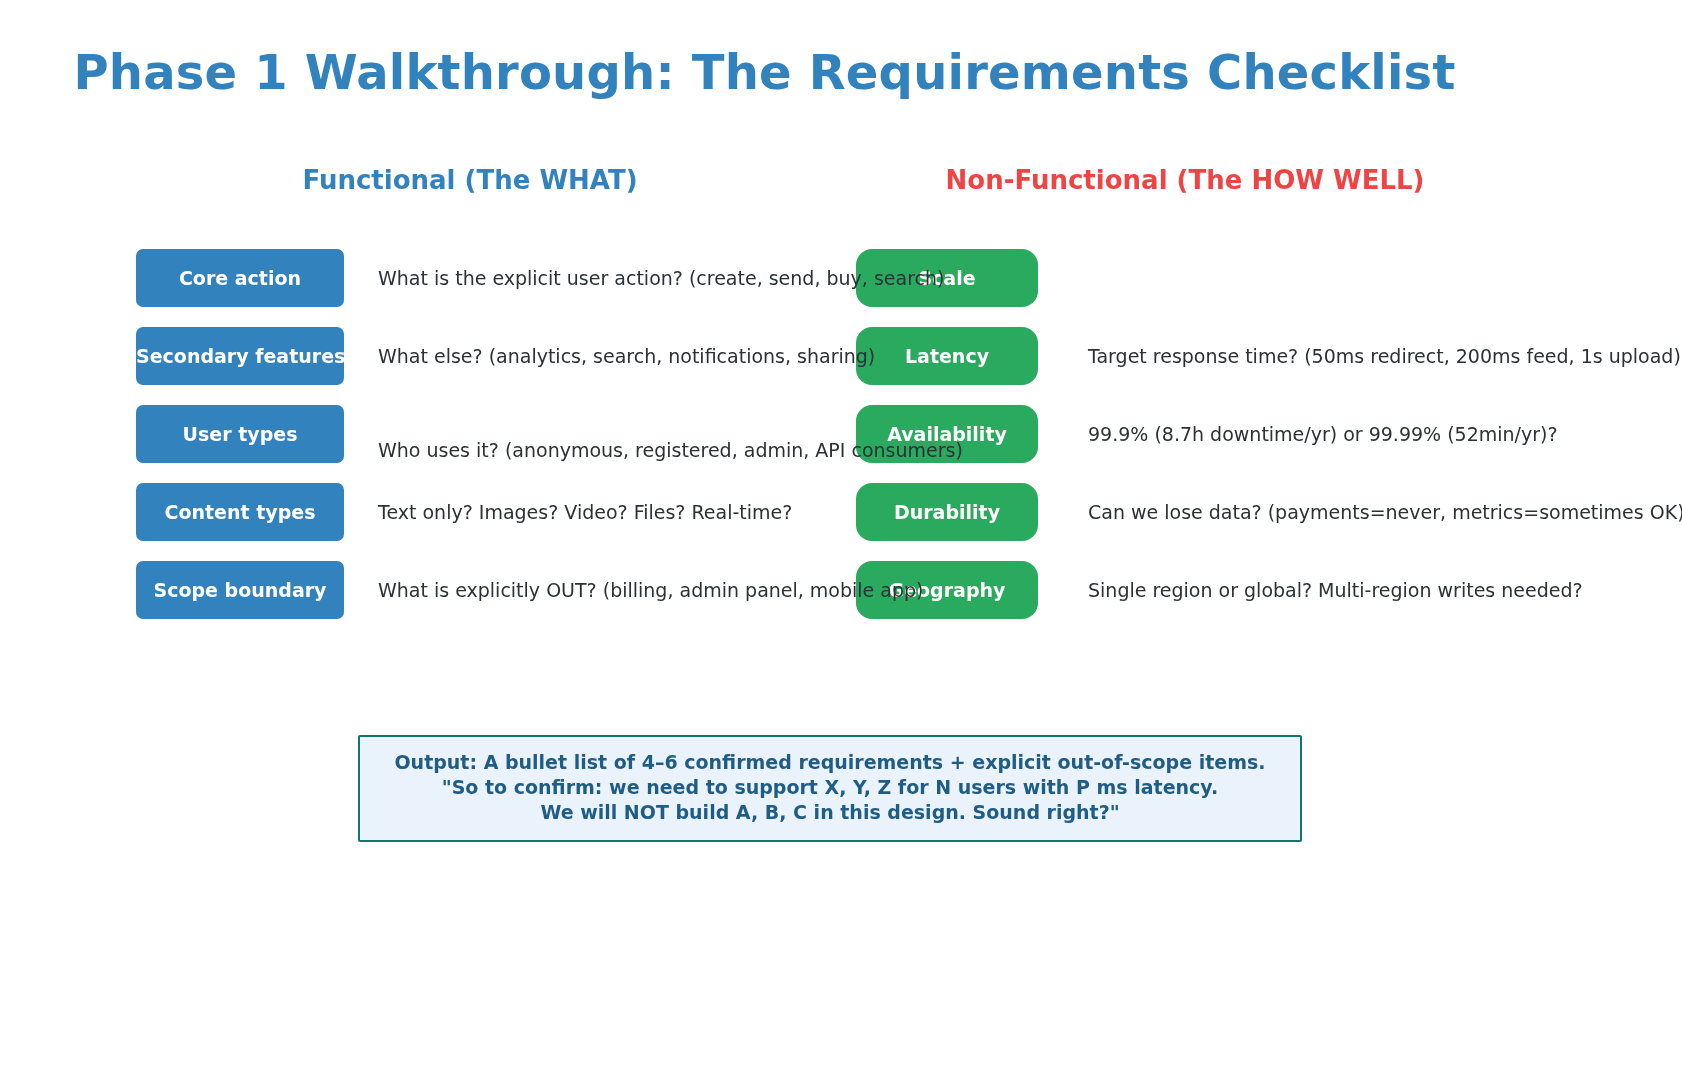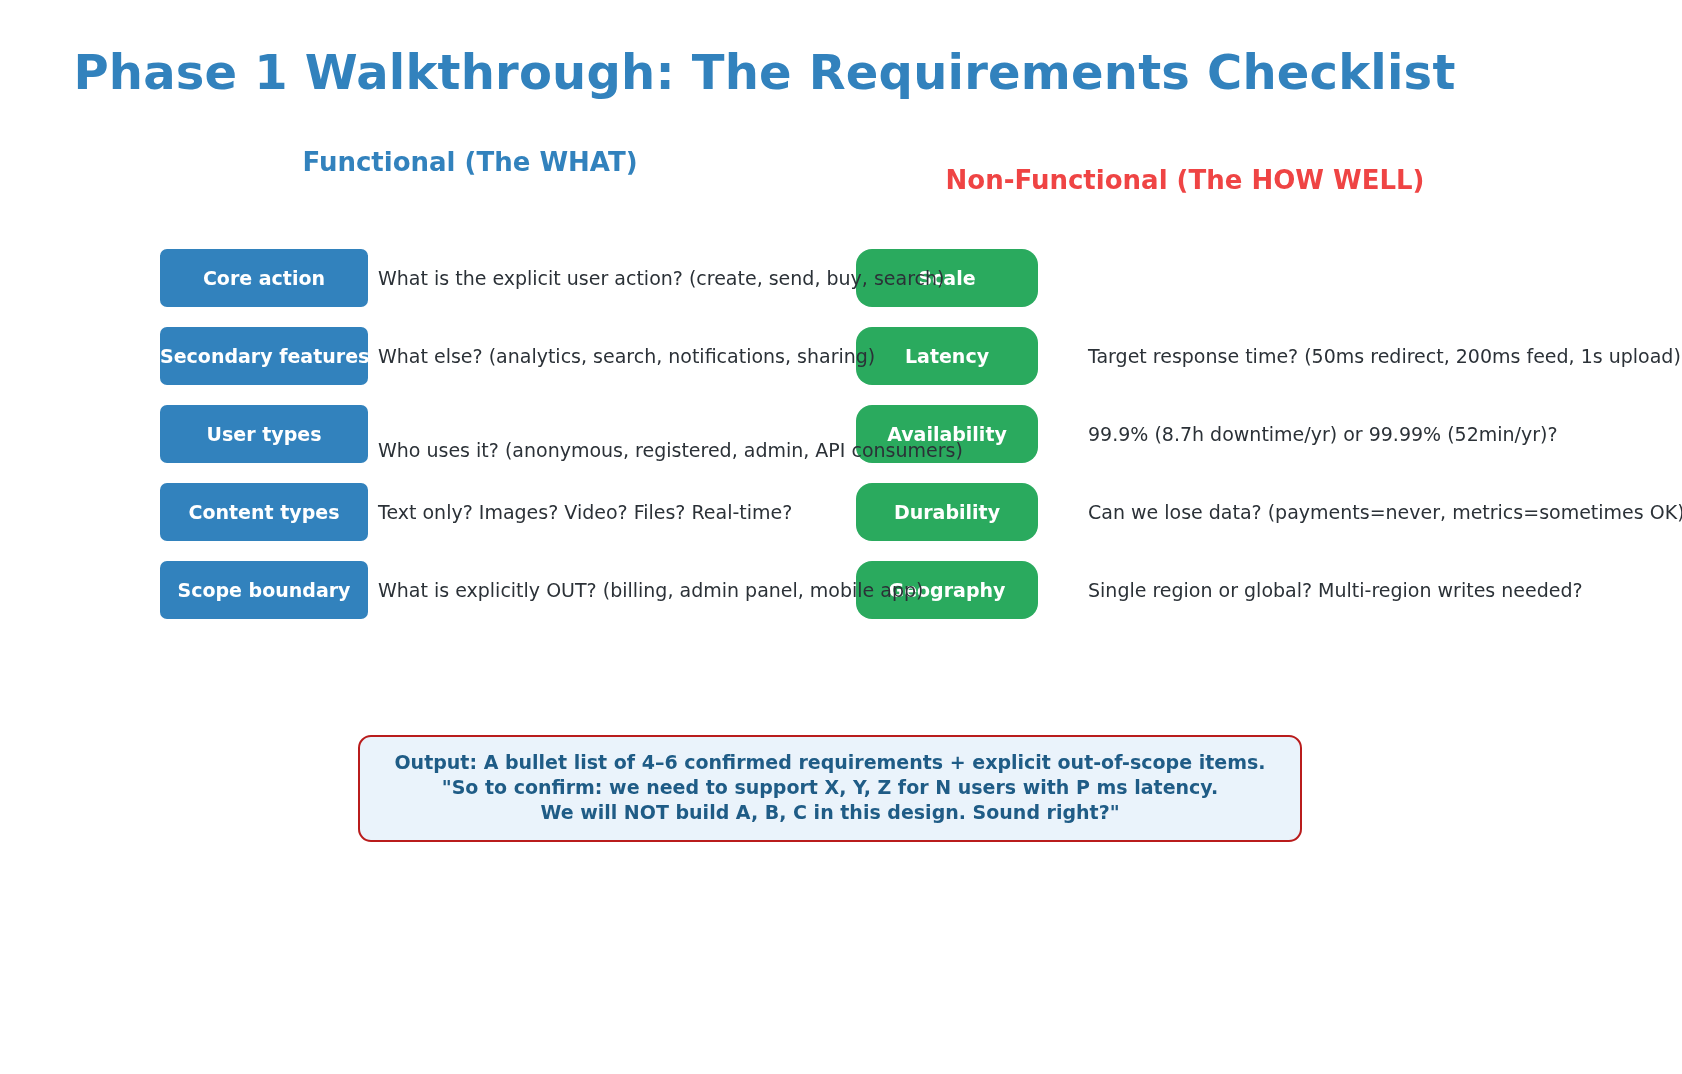--- a/index.html
+++ b/index.html
@@ -34,21 +34,21 @@
   
   .col-header {
     position: absolute;
     font-size: 26px;
     font-weight: bold;
     white-space: nowrap;
     text-align: center;
   }
   #col-header-functional {
     left: 150px;
-    top: 147px;
+    top: 165px;
     width: 640px;
     color: #3282bd;
   }
   #col-header-nonfunctional {
     left: 800px;
     top: 165px;
     width: 770px;
     color: #ef4444;
   }
 
@@ -80,21 +80,21 @@
     height: 58px;
     line-height: 58px;
     text-align: center;
     color: #ffffff;
     font-size: 19px;
     font-weight: bold;
     border-radius: 7px;
     white-space: nowrap;
   }
   .chip-func {
-    left: 160px;
+    left: 136px;
     width: 208px;
     background: #3282bd;
   }
   .chip-nonfunc {
     left: 856px;
     width: 182px;
     background: #2aaa5e;
     border-radius: 16px;
   }
 
@@ -106,22 +106,22 @@
 
   
   #output-callout {
     position: absolute;
     left: 358px;
     top: 735px;
     width: 944px;
     box-sizing: border-box;
     padding: 13px 10px 15px 10px;
     background: #eaf3fb;
-    border: 2px solid #b91c1c;
-    border-radius: 13px;
+    border: 2px solid #0f766e;
+    border-radius: 2px;
     text-align: center;
     color: #1f5c86;
     font-size: 19px;
     font-weight: bold;
     line-height: 25px;
   }
   #output-callout .cline { display: block; white-space: nowrap; }
 </style>
 </head>
 <body>

